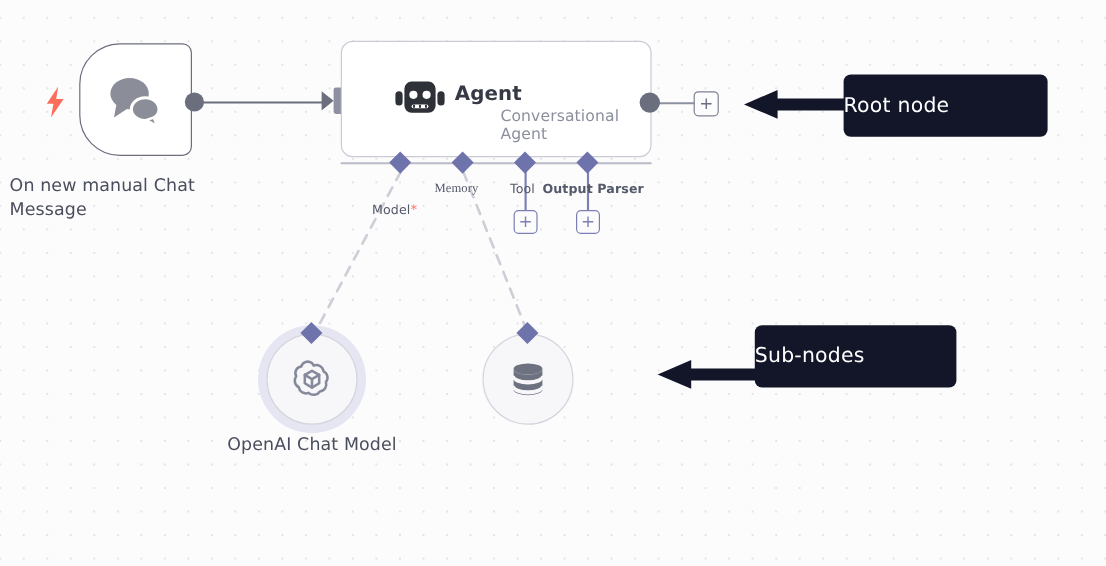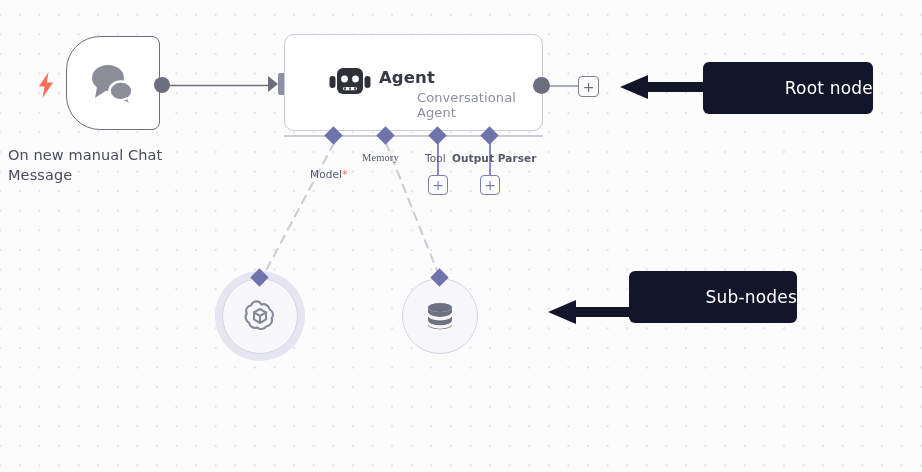--- a/index.html
+++ b/index.html
@@ -225,21 +225,21 @@
     width: 40px; height: 40px;
   }
 
   
   .annotation {
     position: absolute;
     background: #131629;
     border-radius: 6px;
     display: flex;
     align-items: center;
-    justify-content: flex-end;
+    justify-content: flex-start;
   }
   .annotation-text {
     color: #ffffff;
     font-size: 17px;
     letter-spacing: 0.2px;
   }
   .annotation-arrow {
     position: absolute;
   }
 </style>
@@ -328,20 +328,21 @@
         <path d="M20 6.5 C 16 4 12 6 11 9.5 C 7 10 5 14 6.8 17.5 C 4.5 20.6 5.6 25 9 26.6
                  C 9.6 30.6 13.6 32.8 17.2 31.4 C 20 34 24.4 33.4 26.6 30.2
                  C 30.6 29.8 32.8 26 31.6 22.4 C 34 19.4 33 15 29.6 13.4
                  C 29 9.4 25 7.2 21.4 8.6 Z"></path>
         <path d="M20 13 L 26 16.4 L 26 23.4 L 20 27 L 14 23.4 L 14 16.4 Z"></path>
         <path d="M14 16.4 L 20 20 L 26 16.4 M 20 20 L 20 27"></path>
       </g>
     </svg>
   </div>
   <div class="subnode-diamond" style="left:253px; top:271px;"></div>
+  <div class="subnode-label" style="left:170px; top:361px;">OpenAI Chat Model</div>
 
   <div class="subnode" style="left:402px; top:278px;">
     <svg class="subnode-icon" viewBox="0 0 40 40">
       <g fill="#6e7280">
         <ellipse cx="20" cy="11.5" rx="12" ry="4.6"></ellipse>
         <path d="M8 11.5 v5.6 a12 4.6 0 0 0 24 0 v-5.6 a12 4.6 0 0 1 -24 0 z"></path>
         <path d="M8 19.8 v5.6 a12 4.6 0 0 0 24 0 v-5.6 a12 4.6 0 0 1 -24 0 z"></path>
         <path d="M8 28.1 v0.6 a12 4.6 0 0 0 24 0 v-0.6 a12 4.6 0 0 1 -24 0 z"></path>
       </g>
       <g fill="none" stroke="#f7f7f9" stroke-width="1.6">

